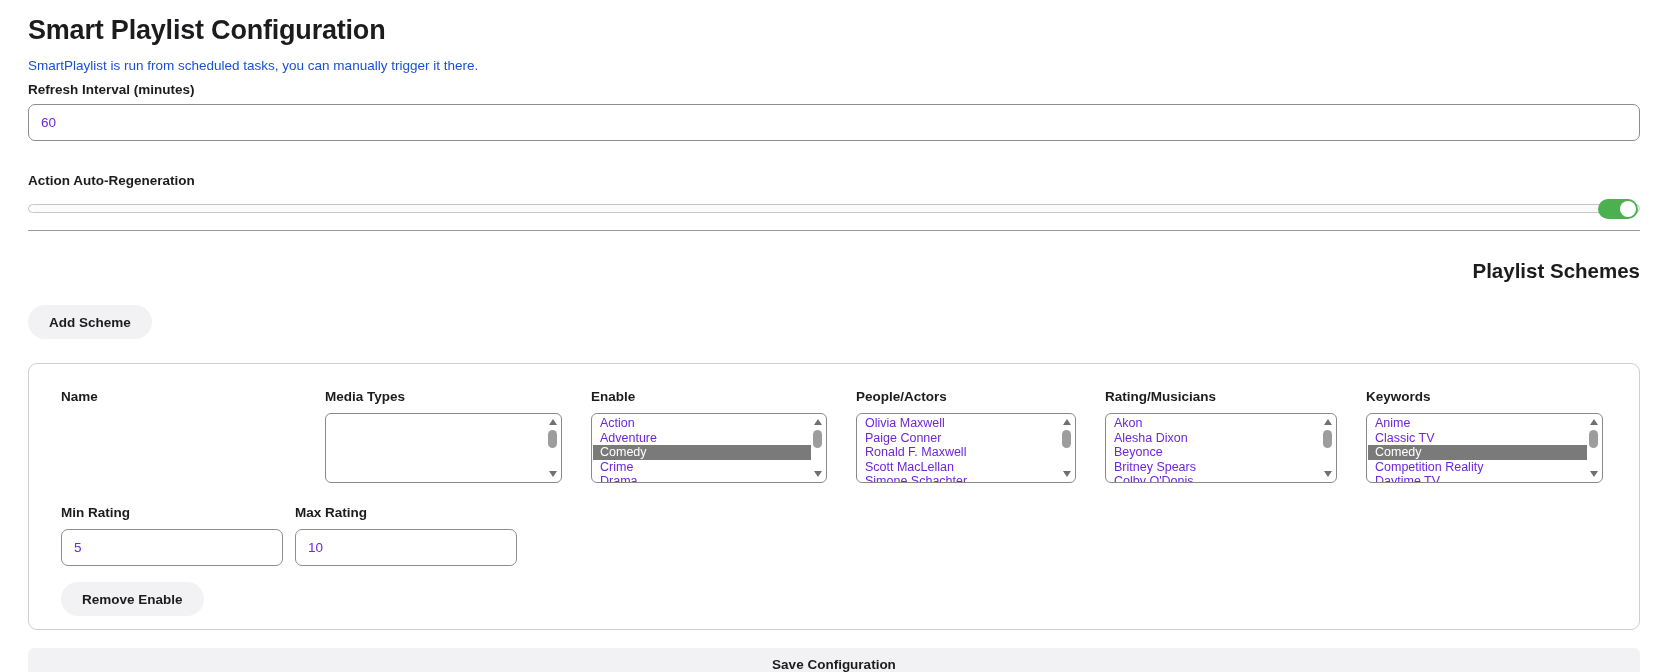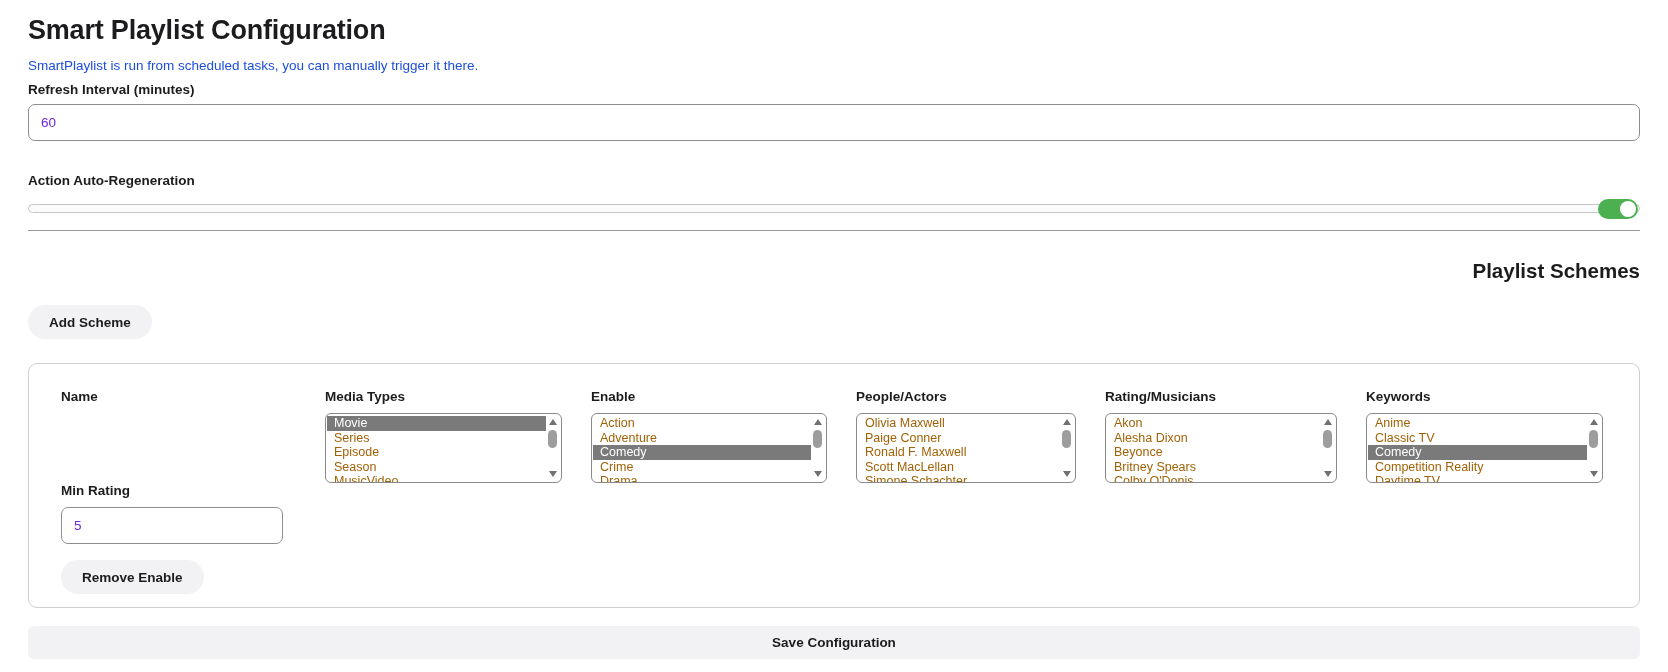--- a/index.html
+++ b/index.html
@@ -54,37 +54,37 @@
   .flabel { font-weight:bold; font-size:13.5px; margin-bottom:9px; display:block; }
   .col-name{width:235px}.col-media{width:237px}.col-genres{width:236px}
   .col-people{width:220px}.col-artists{width:232px}.col-keywords{width:237px}
   .col-name .tinput { width:100%; }
 
   .lb {
     position:relative; width:100%; height:70px; border:1px solid #8a8a8a;
     border-radius:6px; overflow:hidden; background:#fff;
   }
   .lb .opts { position:absolute; top:2px; left:1px; right:15px; bottom:0; overflow:hidden; }
-  .opt { font-size:12.5px; line-height:14.5px; padding:0 4px 0 7px; white-space:nowrap; color:#a16207; cursor:default; }
+  .opt { font-size:12.5px; line-height:14.5px; padding:0 4px 0 7px; white-space:nowrap; color:#6d28d9; cursor:default; }
   .opt.sel { background:var(--selected-bg, #7a7a7a); color:#fff; }
 
   .sbar { position:absolute; top:2px; bottom:2px; right:2px; width:12px; }
   .sb-up {
     position:absolute; top:3px; left:2px; width:0; height:0;
     border-left:4px solid transparent; border-right:4px solid transparent;
     border-bottom:6px solid #707070;
   }
   .sb-down {
     position:absolute; bottom:3px; left:2px; width:0; height:0;
     border-left:4px solid transparent; border-right:4px solid transparent;
     border-top:6px solid #707070;
   }
   .sb-thumb { position:absolute; top:14px; left:1px; width:9px; height:18px; border-radius:5px; background:#9d9d9d; }
 
-  .ratings-row { display:flex; gap:12px; }
+  .ratings-row { display:flex; gap:12px; margin-top:22px; }
   .col-rating { width:222px; }
   .col-rating .tinput { width:100%; }
   .remove-btn { margin-top:16px; }
 
   .save-btn {
     display:block; width:100%; background:var(--button-bg, #f2f2f4); border:none;
     border-radius:6px; height:33px; font-weight:bold; font-size:13.5px;
     font-family:inherit; color:#1c1c1e; cursor:pointer; margin-top:18px;
   }
 </style>
@@ -117,27 +117,20 @@
   <div class="card">
     <div class="fields-row">
 
       <div class="col-name">
         <span class="flabel">Name</span>
       </div>
 
       <div class="col-media">
         <span class="flabel">Media Types</span>
         <div class="lb">
-          <div class="opts">
-              <div class="opt sel">Movie</div>
-              <div class="opt">Series</div>
-              <div class="opt">Episode</div>
-              <div class="opt">Season</div>
-              <div class="opt">MusicVideo</div>
-            </div>
           <div class="sbar">
             <div class="sb-up"></div>
             <div class="sb-thumb"></div>
             <div class="sb-down"></div>
           </div>
         </div>
       </div>
 
       <div class="col-genres">
         <span class="flabel">Enable</span>
@@ -211,20 +204,24 @@
         </div>
       </div>
 
     </div>
 
     <div class="ratings-row">
       <div class="col-rating">
         <span class="flabel">Min Rating</span>
         <input class="tinput" type="text" value="5" style="">
       </div>
+      <div class="col-rating">
+        <span class="flabel">Max Rating</span>
+        <input class="tinput" type="text" value="10" style="">
+      </div>
     </div>
 
     <button class="pill-btn remove-btn">Remove Enable</button>
   </div>
 
   <button class="save-btn">Save Configuration</button>
 
 </div>
 
 </body></html>

